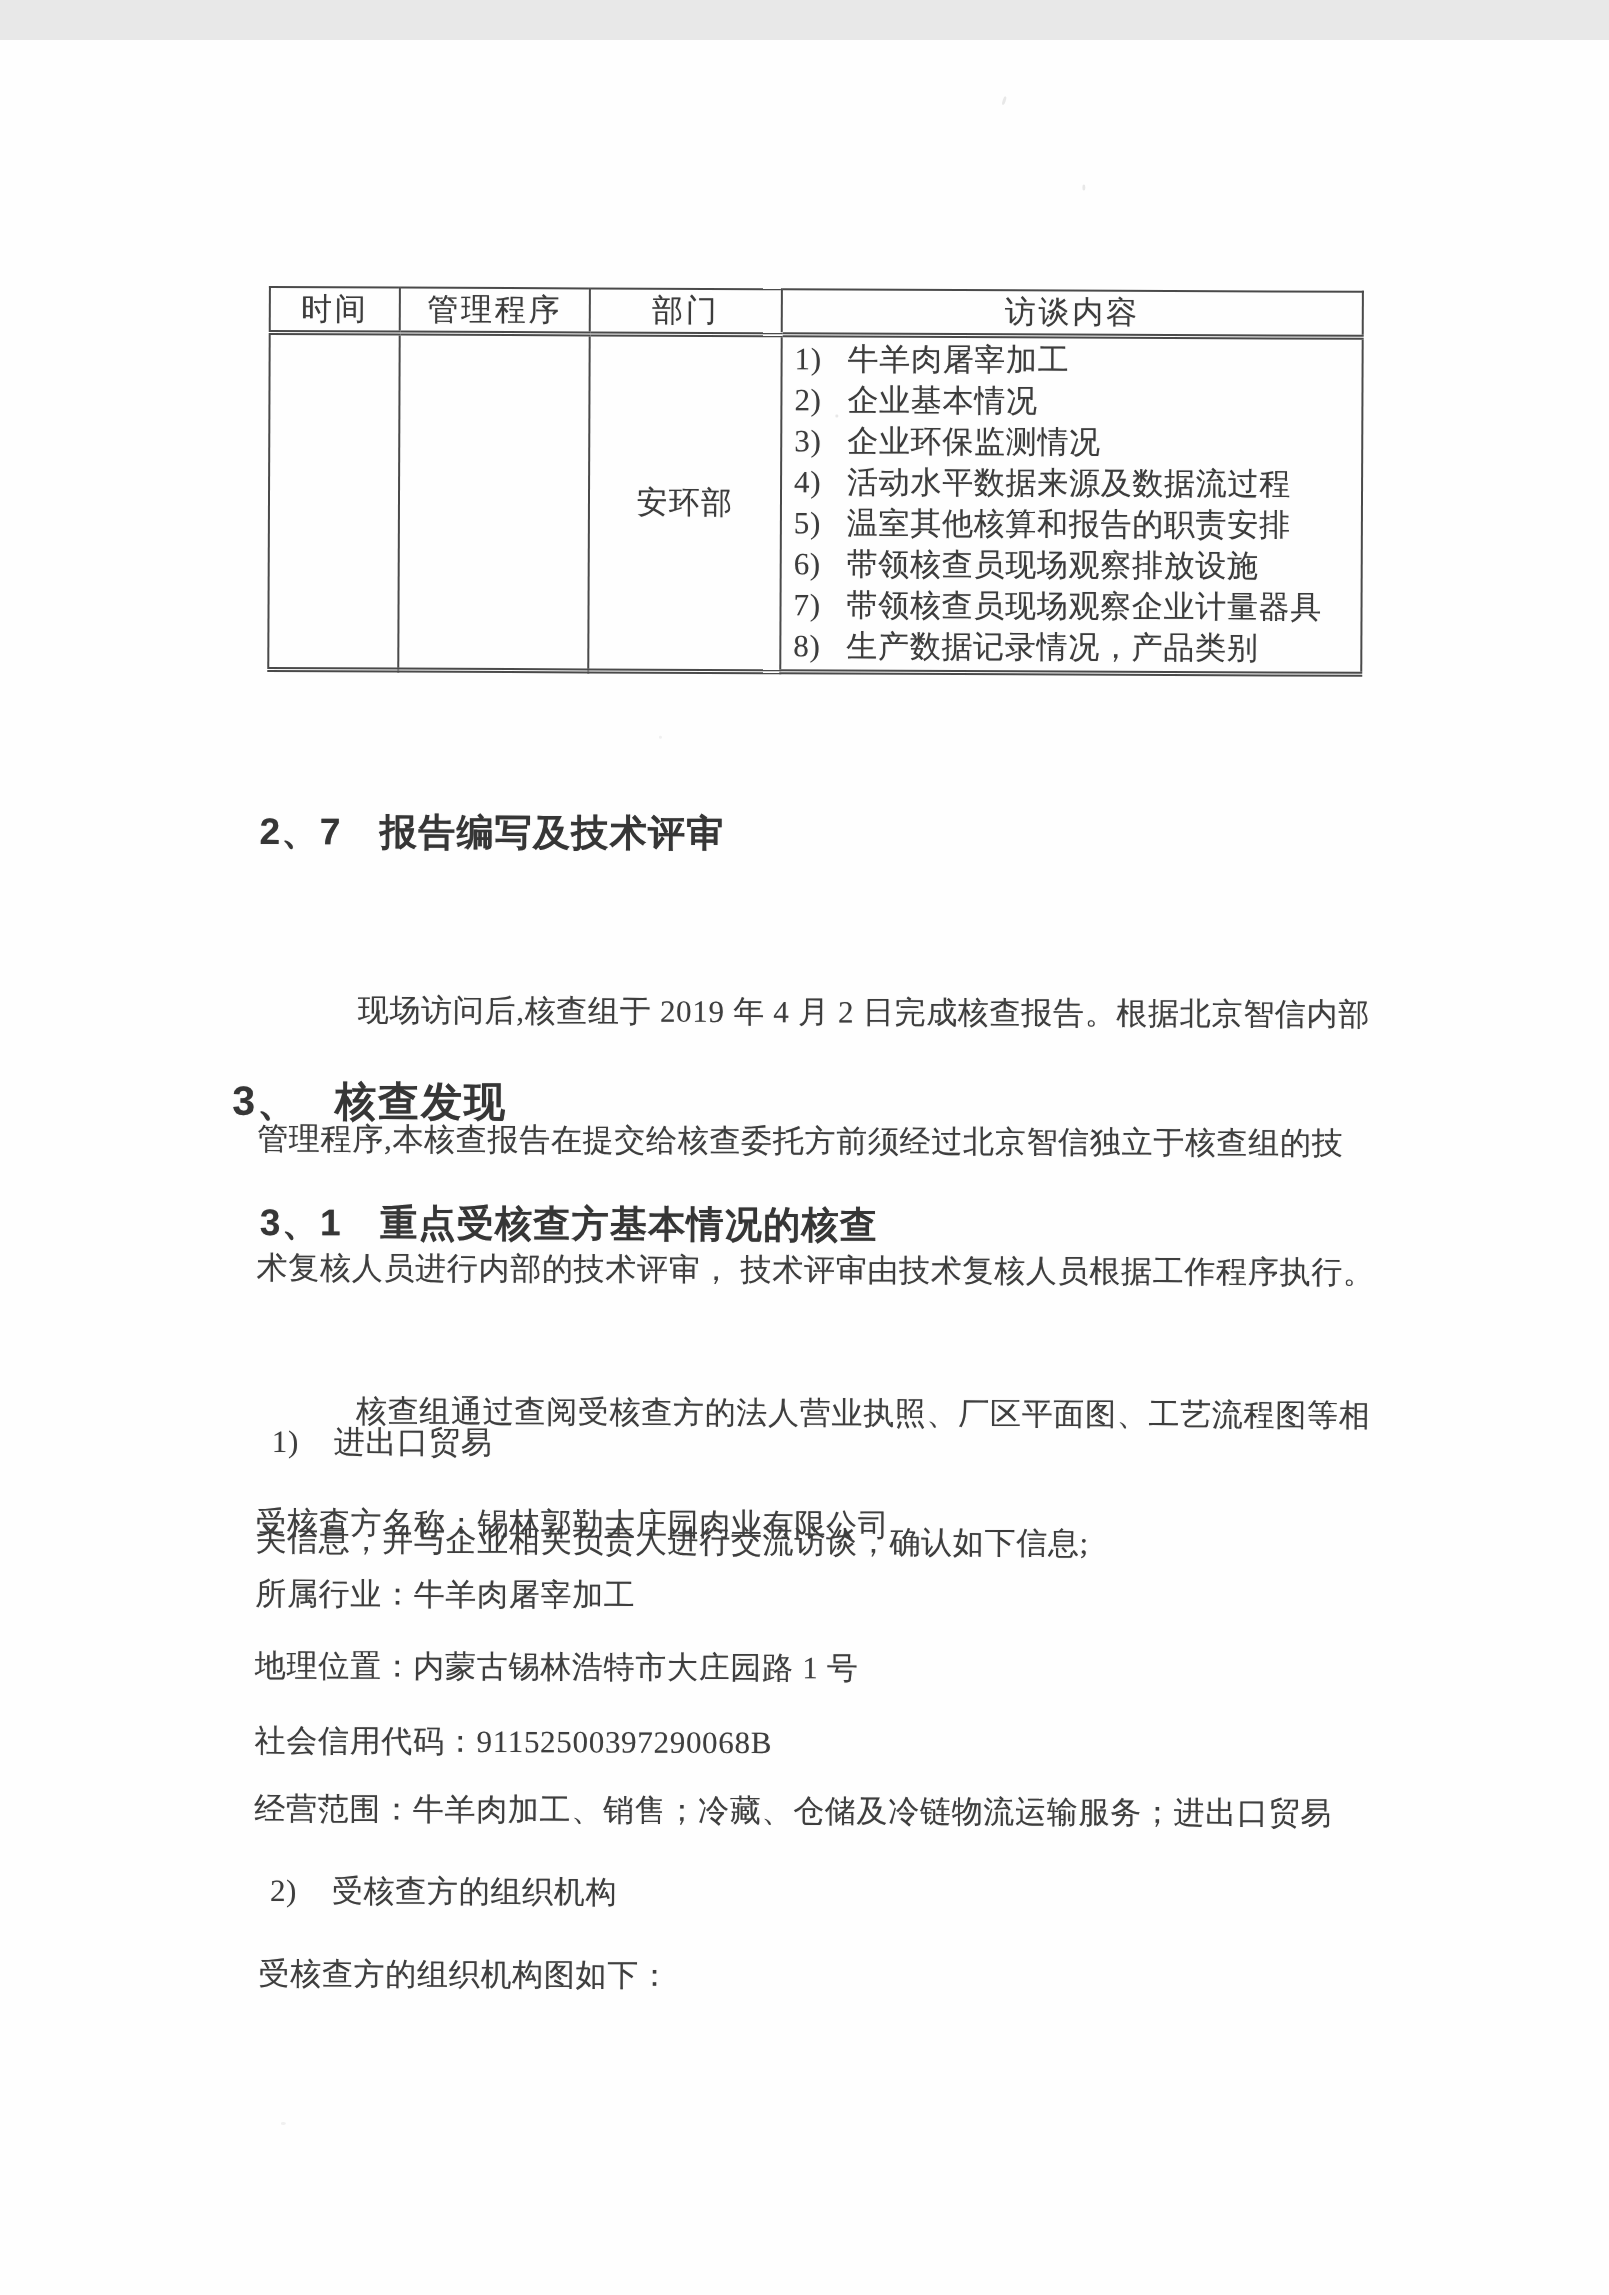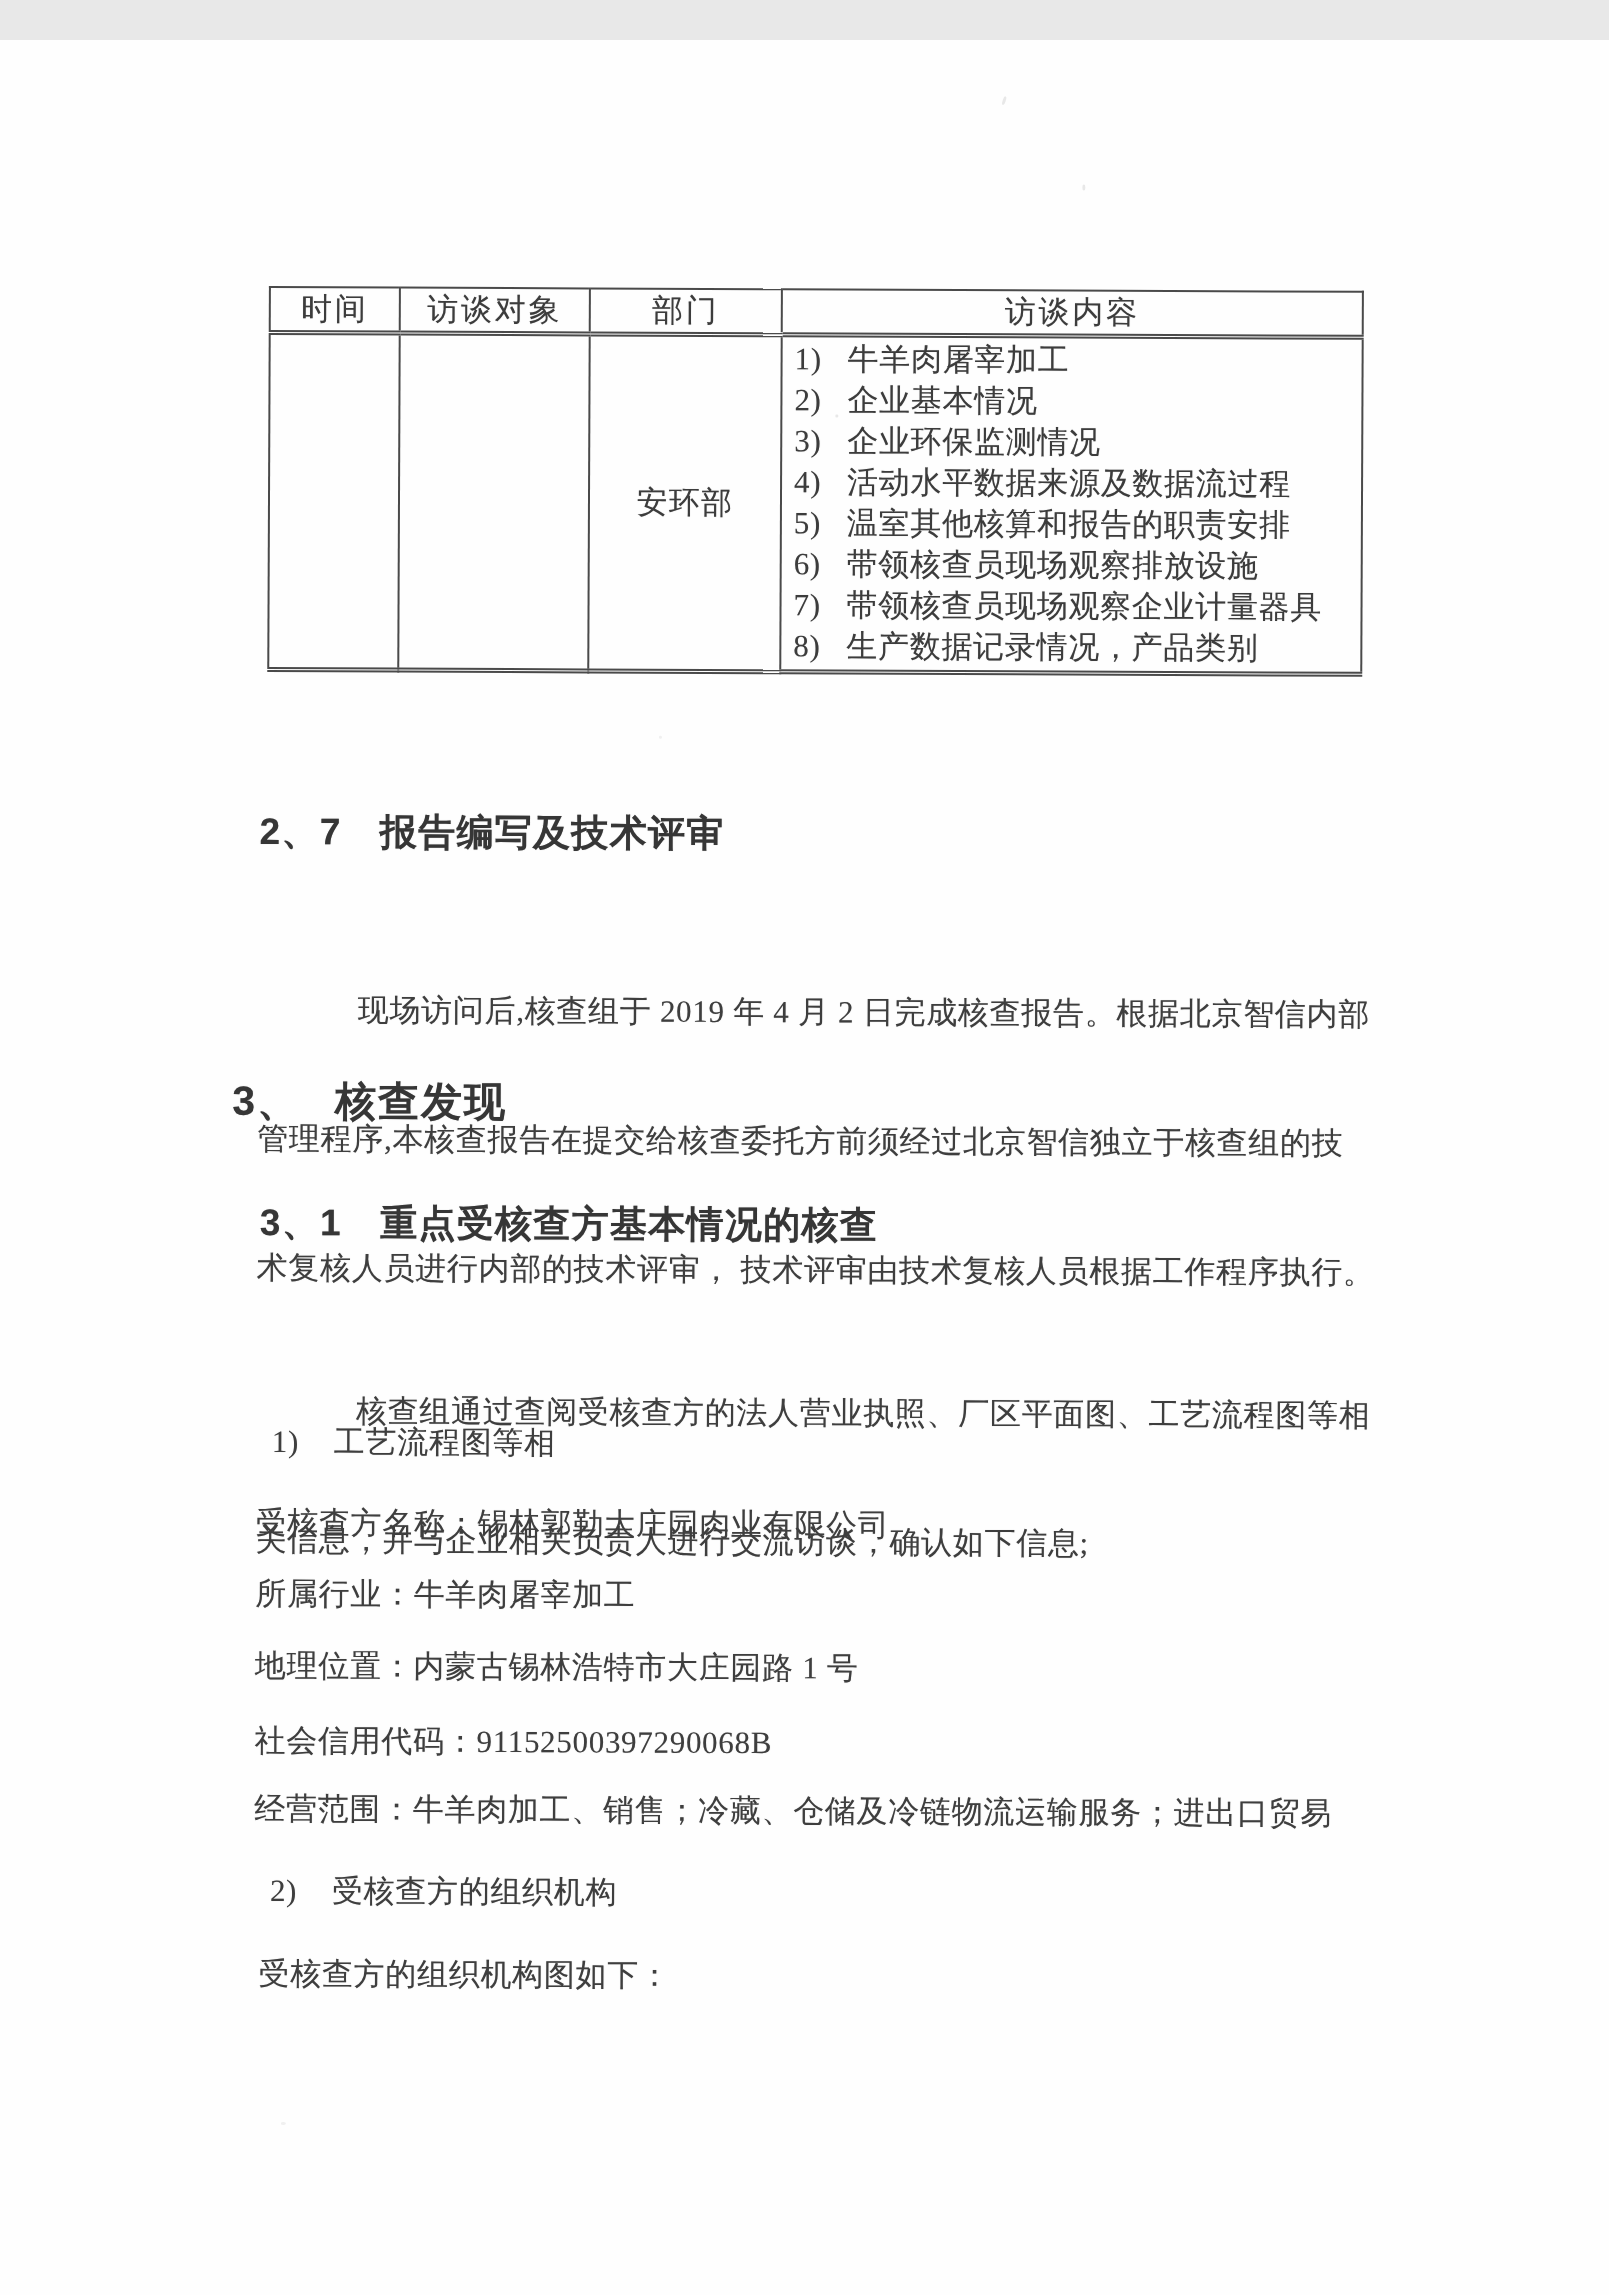--- a/index.html
+++ b/index.html
@@ -93,21 +93,21 @@
     <table class="doc-table">
       <colgroup>
         <col style="width:130px">
         <col style="width:190px">
         <col style="width:192px">
         <col>
       </colgroup>
       <thead>
         <tr>
           <th>时间</th>
-          <th>访谈对象</th>
+          <th>管理程序</th>
           <th>部门</th>
           <th>访谈内容</th>
         </tr>
       </thead>
       <tbody>
         <tr>
           <td class="cell-empty"></td>
           <td class="cell-empty"></td>
           <td class="cell-dept">安环部</td>
           <td class="cell-content">
@@ -132,21 +132,21 @@
     </div>
 
     <div id="h3" class="hd"><span>3、</span><span class="sec-title">核查发现</span></div>
 
     <div id="h31" class="hd">3、1　重点受核查方基本情况的核查</div>
     <div id="para31" class="para">
       <div class="first">核查组通过查阅受核查方的法人营业执照、厂区平面图、工艺流程图等相</div>
       <div>关信息，并与企业相关负责人进行交流访谈，确认如下信息;</div>
     </div>
 
-    <div id="item1" class="listline"><span class="no">1)</span><span>工艺流程图等相</span></div>
+    <div id="item1" class="listline"><span class="no">1)</span><span>进出口贸易</span></div>
 
     <div id="f1" class="field">受核查方名称：锡林郭勒大庄园肉业有限公司</div>
     <div id="f2" class="field">所属行业：牛羊肉屠宰加工</div>
     <div id="f3" class="field">地理位置：内蒙古锡林浩特市大庄园路 1 号</div>
     <div id="f4" class="field">社会信用代码：91152500397290068B</div>
     <div id="f5" class="field">经营范围：牛羊肉加工、销售；冷藏、仓储及冷链物流运输服务；进出口贸易</div>
 
     <div id="item2" class="listline"><span class="no">2)</span><span>受核查方的组织机构</span></div>
 
     <div id="closing" class="field">受核查方的组织机构图如下：</div>

